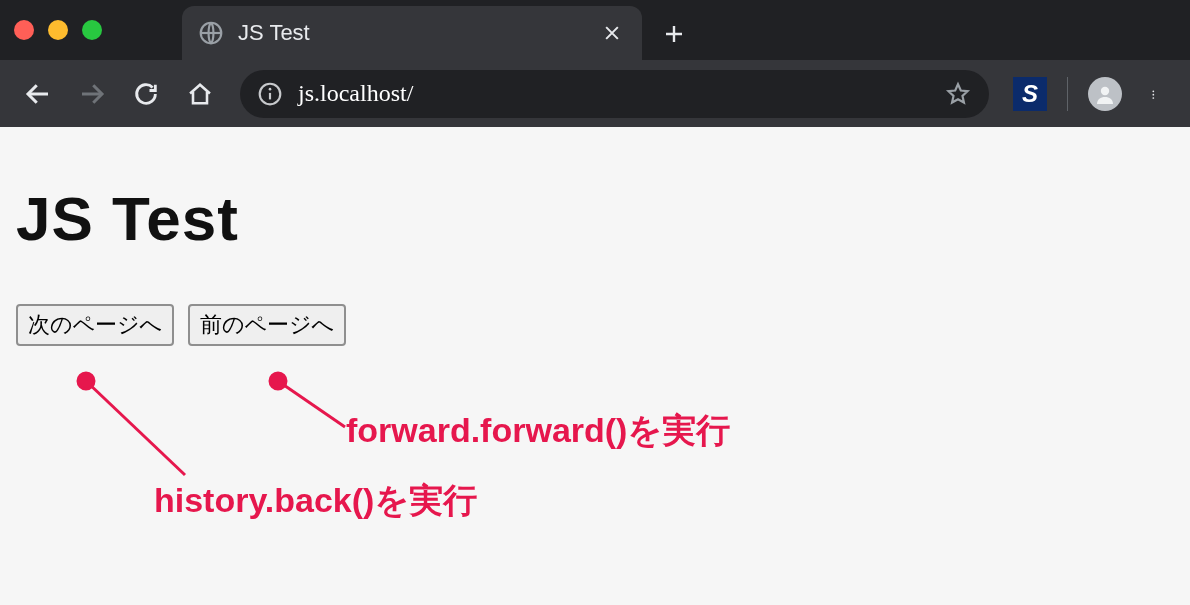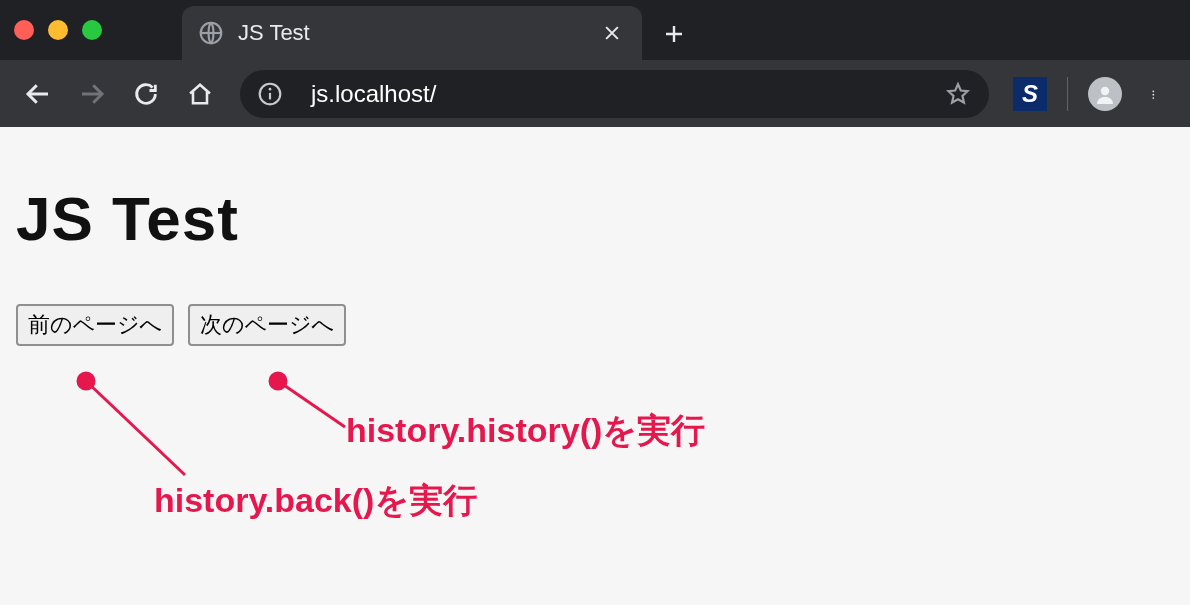--- a/index.html
+++ b/index.html
@@ -91,21 +91,22 @@
   .tb-btn.disabled { color: #6f7378; cursor: default; }
   .omnibox {
     flex: 1;
     display: flex;
     align-items: center;
     background: #202124;
     height: 48px;
     border-radius: 24px;
     padding: 0 16px;
     margin: 0 10px;
-    gap: 27px;
+    gap: 14px;
+    font-family: Liberation Serif, serif;
   }
   .omnibox .info-icon {
     width: 28px; height: 28px; display:flex; align-items:center; justify-content:center;
     color: #c7c9cc;
   }
   .omnibox .url-text {
     flex: 1;
     font-size: 24px;
     color: #fff;
   }
@@ -276,31 +277,31 @@
         <circle cx="4" cy="24" r="2.6"></circle>
       </svg>
     </div>
   </div>
 </div>
 
 <div class="page-content">
   <h1>JS Test</h1>
 
   <div class="btn-row">
+    <button class="native-btn">次のページへ</button>
     <button class="native-btn">前のページへ</button>
-    <button class="native-btn">次のページへ</button>
   </div>
 </div>
 
 <svg class="anno-svg" viewBox="0 0 1190 478">
   <g stroke="#e6174d" stroke-width="3" fill="#e6174d">
 
     <circle cx="86" cy="254" r="8"></circle>
     <line x1="86" y1="254" x2="185" y2="348"></line>
 
     <circle cx="278" cy="254" r="8"></circle>
     <line x1="278" y1="254" x2="345" y2="300"></line>
   </g>
 </svg>
 
-<div class="anno-text" style="left:346px; top:408px;">history.history()を実行</div>
+<div class="anno-text" style="left:346px; top:408px;">forward.forward()を実行</div>
 
 <div class="anno-text" style="left:154px; top:478px;">history.back()を実行</div>
 
 </body></html>

